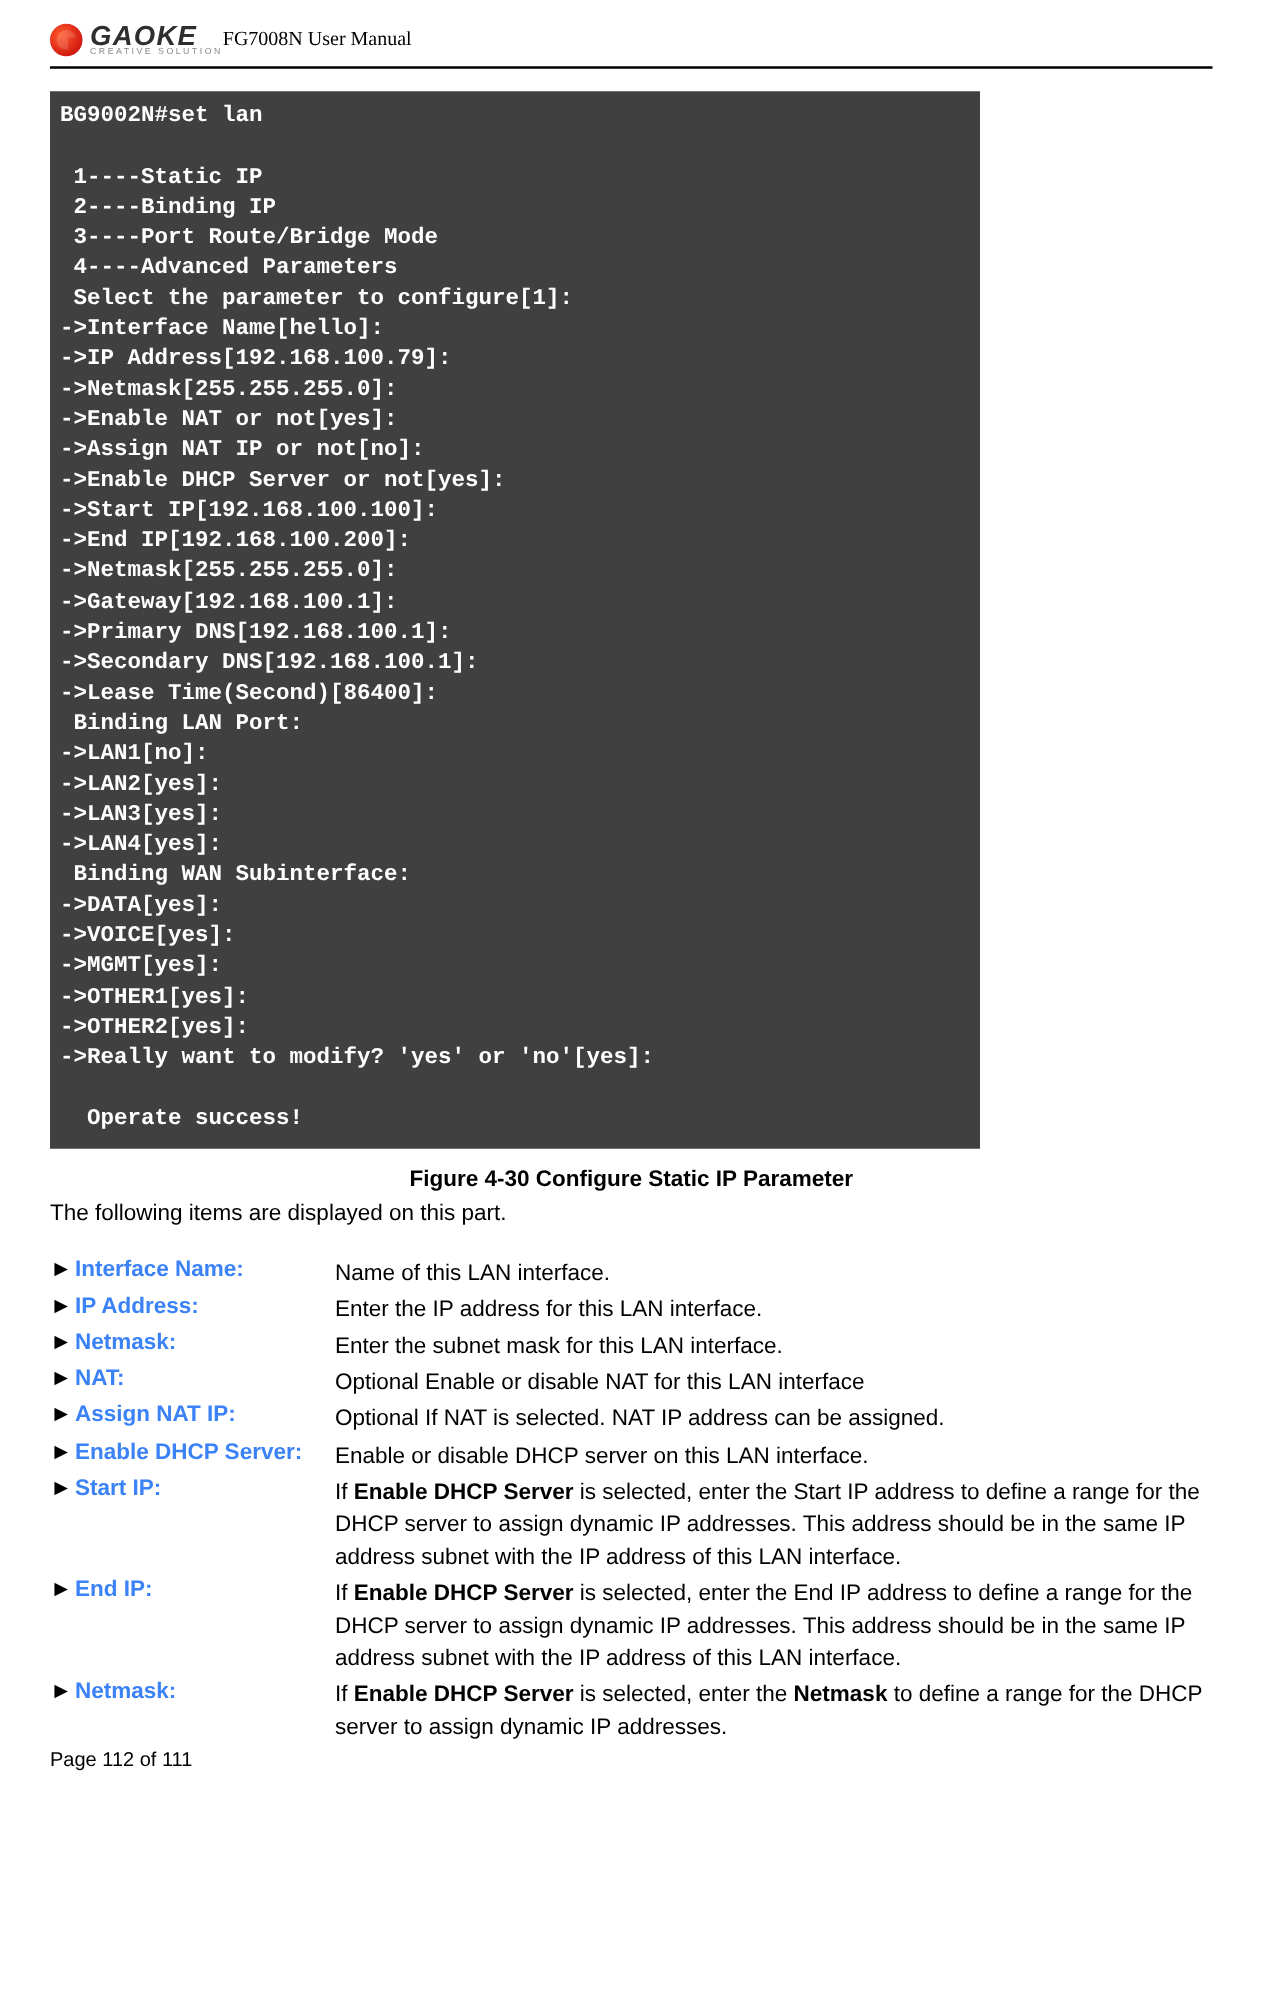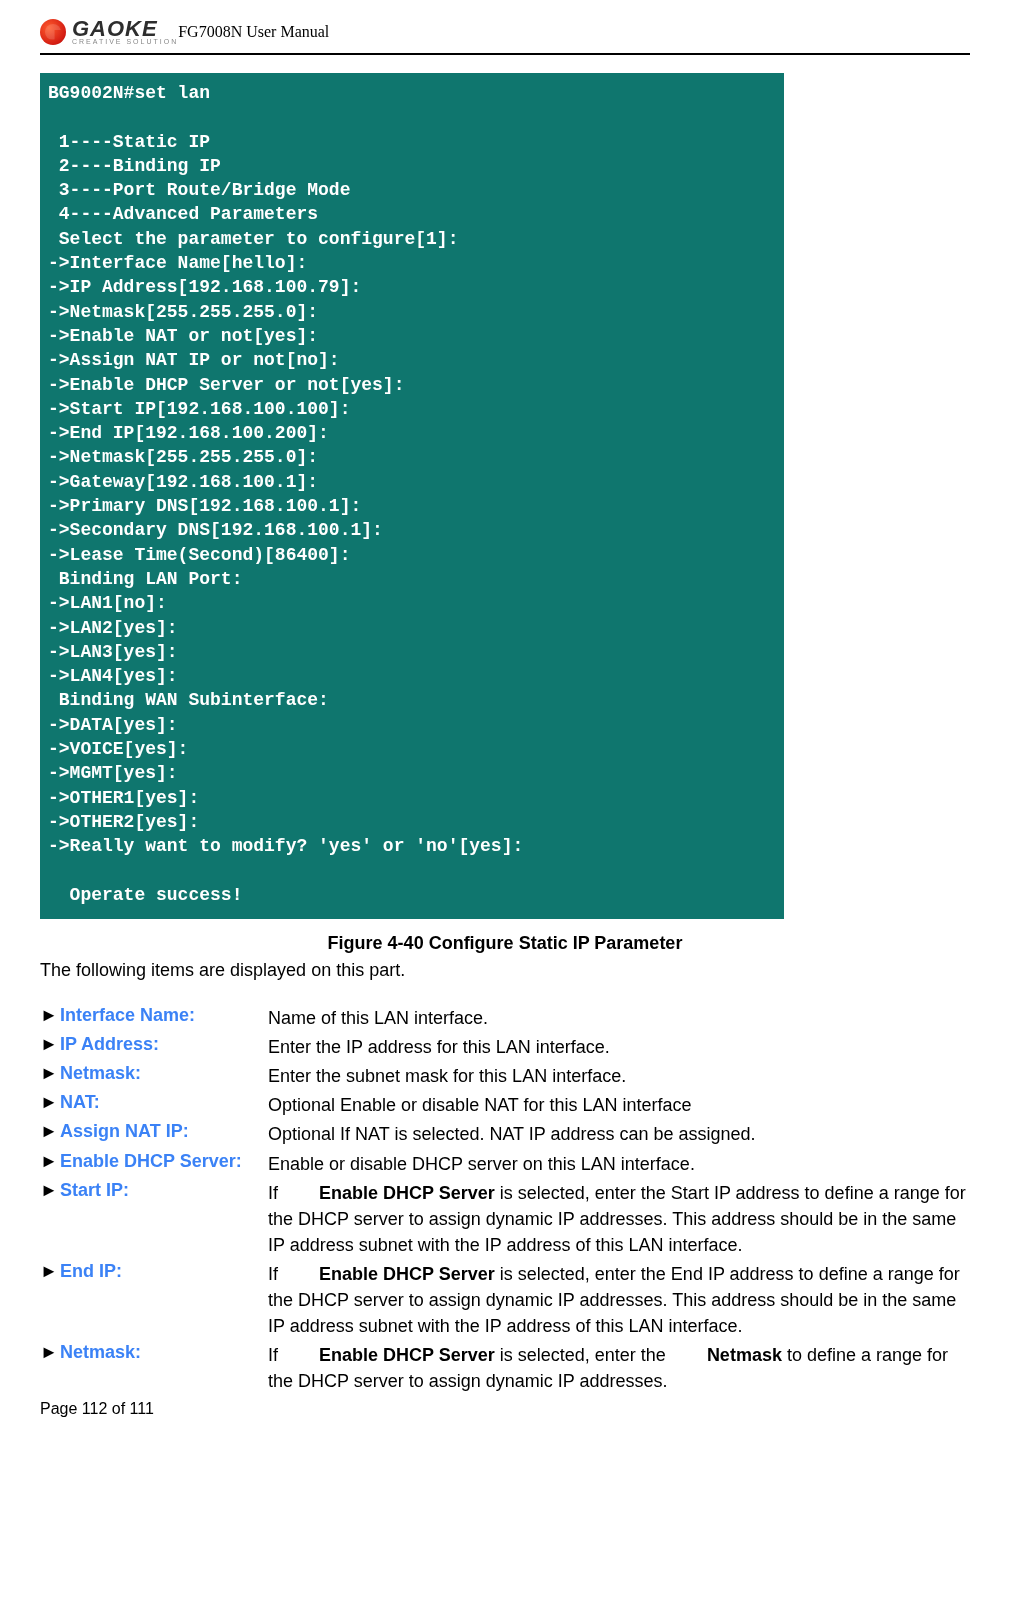--- a/index.html
+++ b/index.html
@@ -58,21 +58,21 @@
     font-size: 16px;
     font-family: Liberation Serif, serif;
   }
   .hr-top {
     border: none;
     border-top: 2px solid #000;
     margin: 4px 0 18px 0;
   }
   .terminal {
     width: 744px;
-    background: #0f766e;
+    background: #404040;
     color: #fff;
     font-family: "Courier New", monospace;
     font-size: 18px;
     font-weight: bold;
     line-height: 1.35;
     padding: 8px 8px 12px 8px;
     white-space: pre;
     overflow: hidden;
   }
   .caption {
@@ -101,21 +101,21 @@
   .label {
     color: #3b82f6;
     font-weight: bold;
     width: 208px;
     flex: 0 0 208px;
   }
   .desc {
     flex: 1;
     line-height: 1.45;
   }
-  .desc b { font-weight: bold; margin-left: 36px; }
+  .desc b { font-weight: bold; }
   .footer {
     font-family: Liberation Sans, sans-serif;
     font-size: 16px;
     margin-top: 6px;
   }
 </style>
 </head>
 <body>
 
 <div class="page">
@@ -161,21 +161,21 @@
  Binding WAN Subinterface:
 -&gt;DATA[yes]:
 -&gt;VOICE[yes]:
 -&gt;MGMT[yes]:
 -&gt;OTHER1[yes]:
 -&gt;OTHER2[yes]:
 -&gt;Really want to modify? 'yes' or 'no'[yes]:
 
   Operate success!</div>
 
-  <div class="caption">Figure 4-40   Configure Static IP Parameter</div>
+  <div class="caption">Figure 4-30   Configure Static IP Parameter</div>
   <div class="intro">The following items are displayed on this part.</div>
 
   <div class="items" id="items">
       <div class="row">
         <div class="arrow">►</div>
         <div class="label">Interface Name:</div>
         <div class="desc">Name of this LAN interface.</div>
       </div>
       <div class="row">
         <div class="arrow">►</div>

